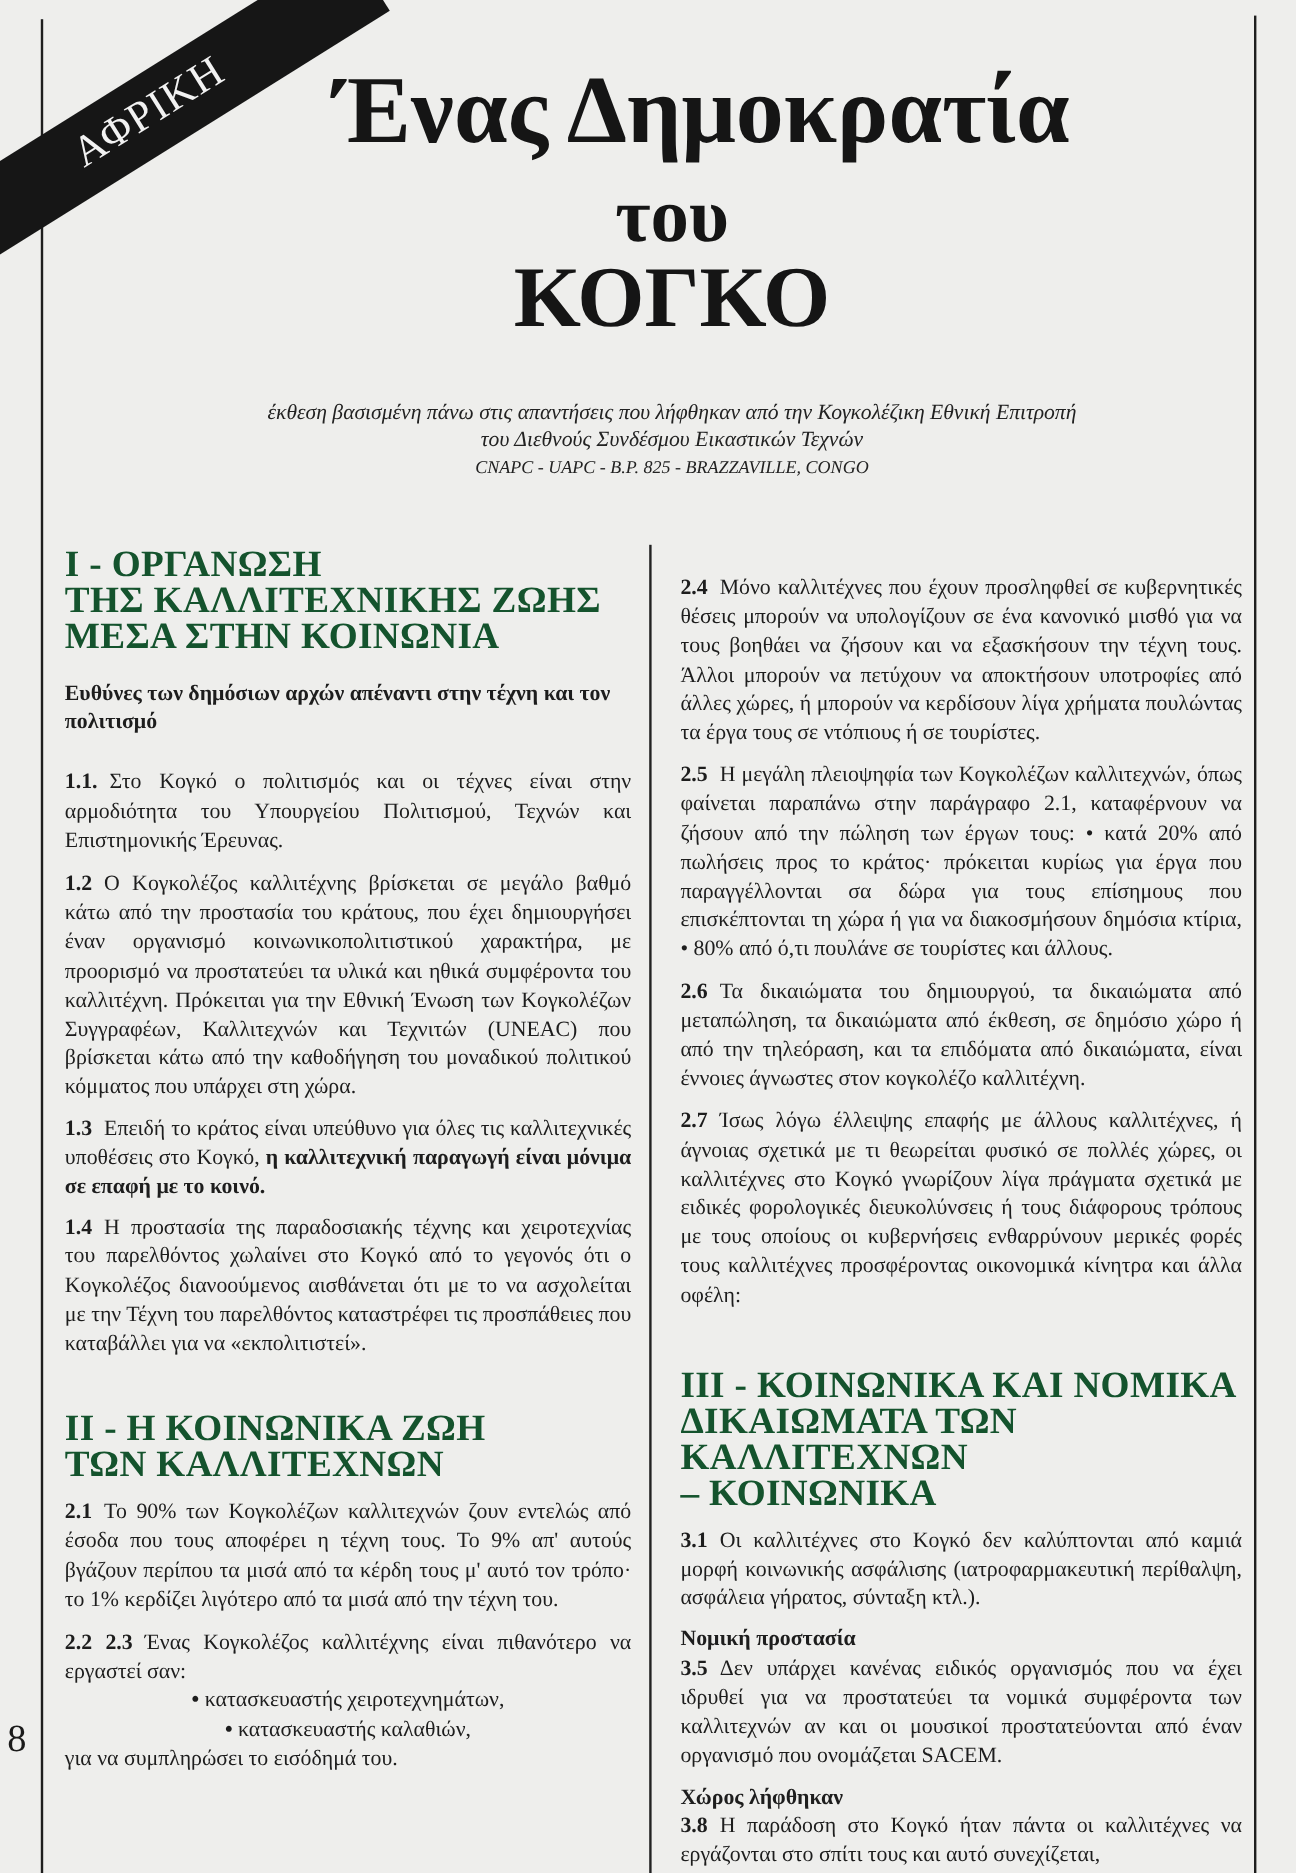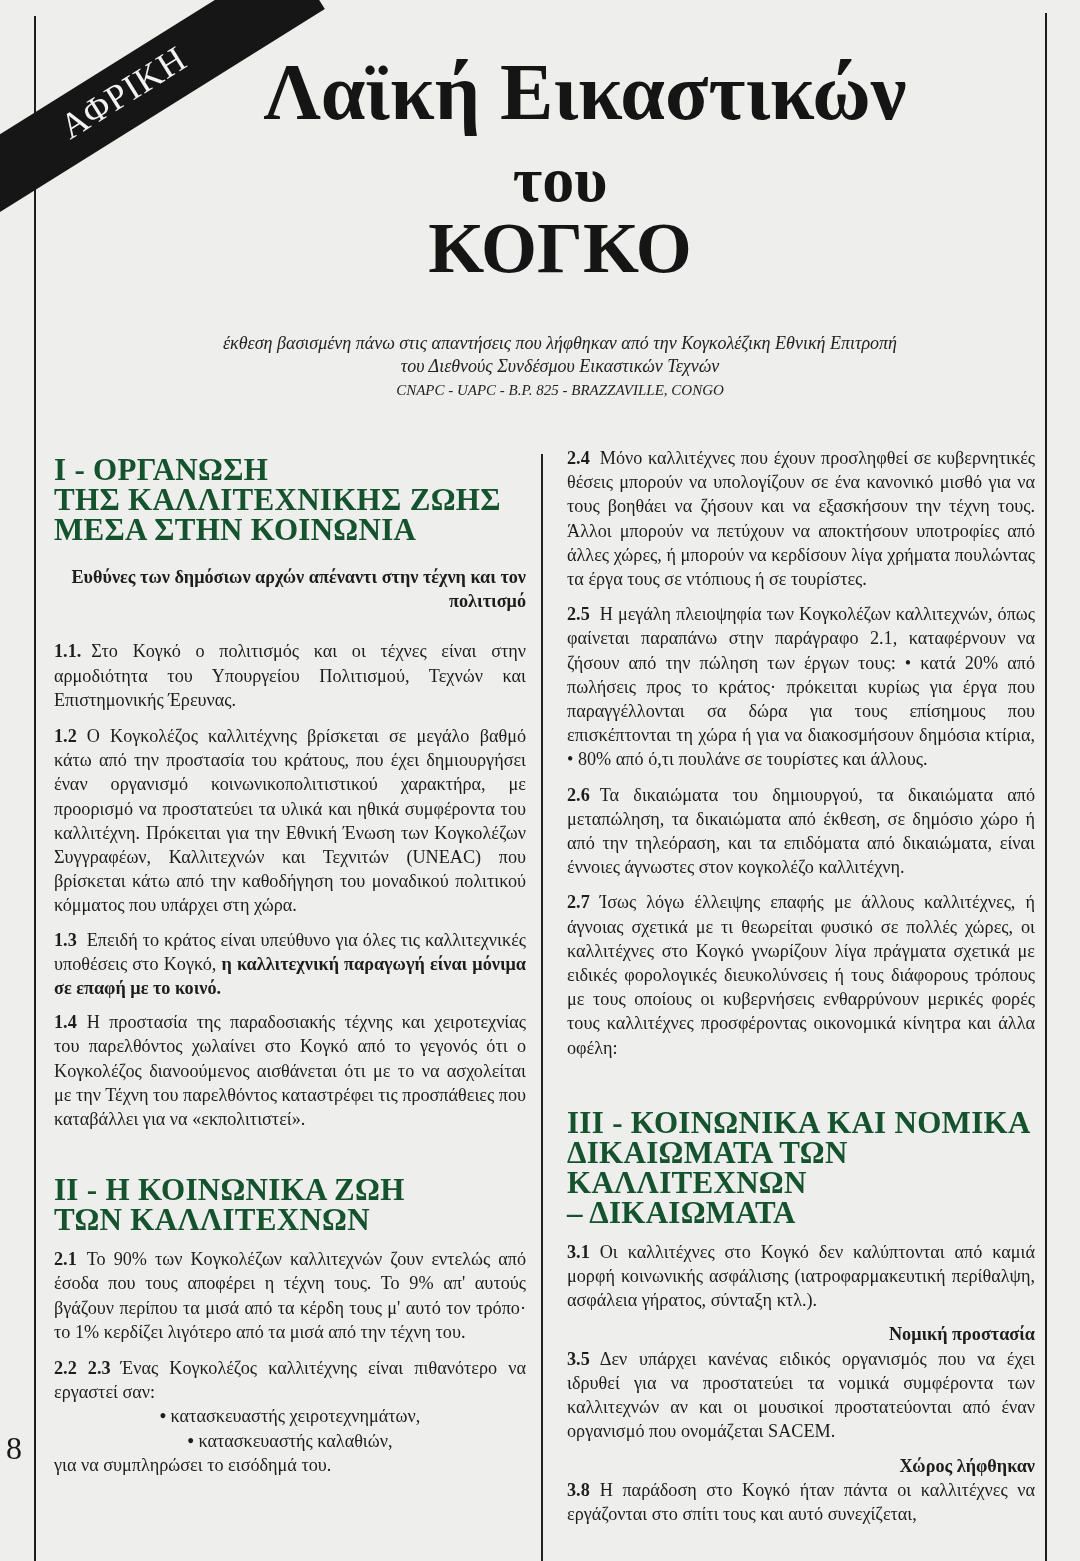--- a/index.html
+++ b/index.html
@@ -28,44 +28,44 @@
   .title-2 { top: 148px; left: 40px; right: 0; font-size: 64px; line-height: 1; }
   .title-3 { top: 212px; left: 40px; right: 0; font-size: 72px; line-height: 1; }
 
   .sub { position: absolute; left: 60px; right: 20px; text-align: center; font-family: "Liberation Serif", serif; font-style: italic; color: #222; }
   .sub-1 { top: 333px; font-size: 18px; }
   .sub-2 { top: 356px; font-size: 18px; }
   .sub-3 { top: 382px; font-size: 15px; }
 
   .col { position: absolute; font-family: "Liberation Serif", serif; font-size: 18.2px; line-height: 24.2px; text-align: justify; color: #1d1d1d; }
   .col-left { left: 54px; width: 472px; top: 455px; }
-  .col-right { left: 567px; width: 468px; top: 446px; }
+  .col-right { left: 567px; width: 468px; top: 477px; }
 
   .h { font-family: "Liberation Serif", serif; font-weight: bold; font-size: 31px; line-height: 30px; margin: 0; text-align: left; color: #14532d; letter-spacing: 0.3px; }
-  .subh { font-weight: bold; margin: 0; text-align: right; }
+  .subh { font-weight: bold; margin: 0; text-align: left; }
   p { margin: 0; }
   .num { font-weight: bold; margin-right: 10px; }
   .b { font-weight: bold; }
   .bullet-list { margin: 0; padding: 0; list-style: none; text-align: center; }
   .bullet-list li::before { content: "• "; font-weight: bold; }
 
   .page-number { position: absolute; left: 6px; top: 1430px; font-family: "Liberation Serif", serif; font-size: 32px; color: #1a1a1a; }
 </style>
 </head>
 <body>
 
 <div class="rule-left"></div>
 <div class="rule-right"></div>
 <div class="rule-mid"></div>
 
 <div class="banner">
   <div class="banner-label">ΑΦΡΙΚΗ</div>
 </div>
 
-<div class="title title-1">Λαϊκή Εικαστικών</div>
+<div class="title title-1">Ένας Δημοκρατία</div>
 <div class="title title-2">του</div>
 <div class="title title-3">ΚΟΓΚΟ</div>
 
 <div class="sub sub-1">έκθεση βασισμένη πάνω στις απαντήσεις που λήφθηκαν από την Κογκολέζικη Εθνική Επιτροπή</div>
 <div class="sub sub-2">του Διεθνούς Συνδέσμου Εικαστικών Τεχνών</div>
 <div class="sub sub-3">CNAPC - UAPC - B.P. 825 - BRAZZAVILLE, CONGO</div>
 
 <div class="col col-left">
   <h2 class="h">
     <div>I - ΟΡΓΑΝΩΣΗ</div>
@@ -102,21 +102,21 @@
 
   <p style="margin-top:11px"><span class="num">2.5</span><span>Η μεγάλη πλειοψηφία των Κογκολέζων καλλιτεχνών, όπως φαίνεται παραπάνω στην παράγραφο 2.1, καταφέρνουν να ζήσουν από την πώληση των έργων τους: • κατά 20% από πωλήσεις προς το κράτος· πρόκειται κυρίως για έργα που παραγγέλλονται σα δώρα για τους επίσημους που επισκέπτονται τη χώρα ή για να διακοσμήσουν δημόσια κτίρια, • 80% από ό,τι πουλάνε σε τουρίστες και άλλους.</span></p>
 
   <p style="margin-top:11px"><span class="num">2.6</span><span>Τα δικαιώματα του δημιουργού, τα δικαιώματα από μεταπώληση, τα δικαιώματα από έκθεση, σε δημόσιο χώρο ή από την τηλεόραση, και τα επιδόματα από δικαιώματα, είναι έννοιες άγνωστες στον κογκολέζο καλλιτέχνη.</span></p>
 
   <p style="margin-top:11px"><span class="num">2.7</span><span>Ίσως λόγω έλλειψης επαφής με άλλους καλλιτέχνες, ή άγνοιας σχετικά με τι θεωρείται φυσικό σε πολλές χώρες, οι καλλιτέχνες στο Κογκό γνωρίζουν λίγα πράγματα σχετικά με ειδικές φορολογικές διευκολύνσεις ή τους διάφορους τρόπους με τους οποίους οι κυβερνήσεις ενθαρρύνουν μερικές φορές τους καλλιτέχνες προσφέροντας οικονομικά κίνητρα και άλλα οφέλη:</span></p>
 
   <h2 class="h" style="margin-top:48px">
     <div>III - ΚΟΙΝΩΝΙΚΑ ΚΑΙ ΝΟΜΙΚΑ</div>
     <div>ΔΙΚΑΙΩΜΑΤΑ ΤΩΝ ΚΑΛΛΙΤΕΧΝΩΝ</div>
-    <div>– ΔΙΚΑΙΩΜΑΤΑ</div>
+    <div>– ΚΟΙΝΩΝΙΚΑ</div>
   </h2>
 
   <p style="margin-top:12px"><span class="num">3.1</span><span>Οι καλλιτέχνες στο Κογκό δεν καλύπτονται από καμιά μορφή κοινωνικής ασφάλισης (ιατροφαρμακευτική περίθαλψη, ασφάλεια γήρατος, σύνταξη κτλ.).</span></p>
 
   <p class="subh" style="margin-top:10px">Νομική προστασία</p>
   <p><span class="num">3.5</span><span>Δεν υπάρχει κανένας ειδικός οργανισμός που να έχει ιδρυθεί για να προστατεύει τα νομικά συμφέροντα των καλλιτεχνών αν και οι μουσικοί προστατεύονται από έναν οργανισμό που ονομάζεται SACEM.</span></p>
 
   <p class="subh" style="margin-top:10px">Χώρος λήφθηκαν</p>
   <p><span class="num">3.8</span><span>Η παράδοση στο Κογκό ήταν πάντα οι καλλιτέχνες να εργάζονται στο σπίτι τους και αυτό συνεχίζεται,</span></p>
 </div>

